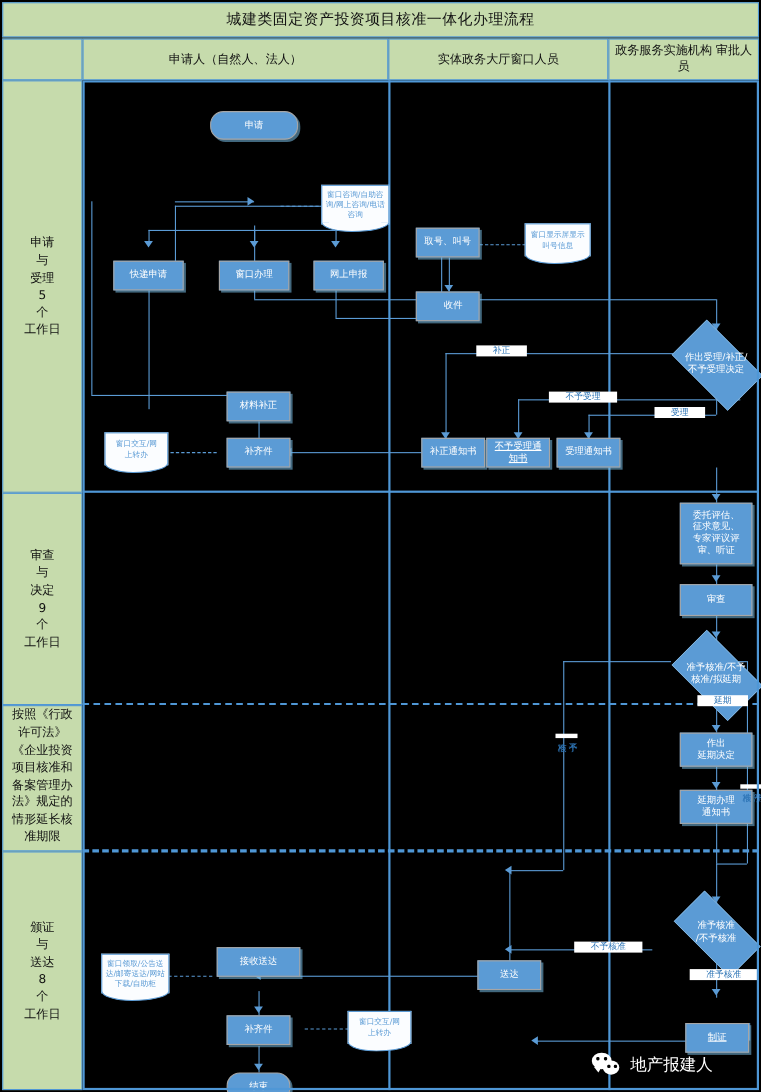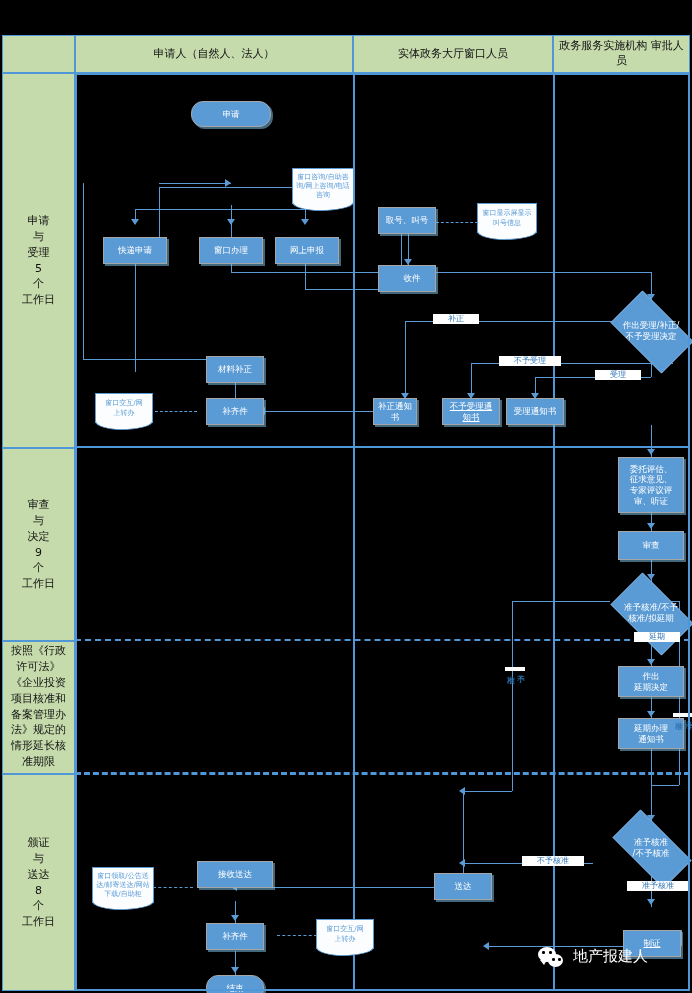--- a/index.html
+++ b/index.html
@@ -66,35 +66,36 @@
     border-right:6px solid #5b9bd5;}
   .arrow.right{border-top:4px solid transparent;border-bottom:4px solid transparent;
     border-left:6px solid #5b9bd5;}
   .elbl{position:absolute;background:#ffffff;color:#2e75b6;font-size:8px;
     padding:0 15px;line-height:1.25;white-space:nowrap;}
   .elbl.vert{writing-mode:vertical-rl;text-orientation:upright;padding:2px 0;
     white-space:pre-line;}
 
   
   .wm{position:absolute;left:538px;top:947px;width:152px;height:42px;
-    display:flex;align-items:flex-start;gap:7px;color:#ffffff;font-size:15px;}
+    display:flex;align-items:center;gap:7px;color:#ffffff;font-size:15px;}
   .wm-badge{position:relative;width:28px;height:22px;flex:0 0 auto;}
   .wm-b1,.wm-b2{position:absolute;border-radius:50%;background:#fff;}
   .wm-b1{left:0;top:0;width:18px;height:15px;}
   .wm-b2{left:10px;top:7px;width:15px;height:13px;}
   .wm-b1:after{content:"";position:absolute;left:2px;bottom:-3px;
     border-left:4px solid transparent;border-right:3px solid transparent;
     border-top:5px solid #fff;}
   .wm-d{position:absolute;width:2.5px;height:2.5px;border-radius:50%;background:#000;}
 </style>
 </head>
 <body>
 
 <div id="page">
 
+  <div class="hdr-title">城建类固定资产投资项目核准一体化办理流程</div>
   <div class="hdr-cell hdr-blank"></div>
   <div class="hdr-cell hdr-c1">申请人（自然人、法人）</div>
   <div class="hdr-cell hdr-c3">政务服务实施机构
 审批人员</div>
   <div class="hdr-cell hdr-c2">实体政务大厅窗口人员</div>
 
   <div class="phase" style="top:73px;height:375px;">申请
 与
 受理
 5
@@ -230,35 +231,35 @@
     <div class="ln lnv" style="left:160px;top:878px;height:24px;"></div>
     <div class="arrow down" style="left:156px;top:894px;"></div>
 
     <div class="ln dash-h" style="left:78px;top:814px;width:40px;"></div>
     <div class="ln dash-h" style="left:202px;top:862px;width:40px;"></div>
 
     <div class="node term" style="left:116px;top:28px;width:80px;height:26px;">申请</div>
 
     <div class="node" style="left:28px;top:164px;width:64px;height:27px;">快递申请</div>
     <div class="node" style="left:124px;top:164px;width:64px;height:27px;">窗口办理</div>
-    <div class="node" style="left:200px;top:164px;width:64px;height:27px;">网上申报</div>
+    <div class="node" style="left:210px;top:164px;width:64px;height:27px;">网上申报</div>
 
     <div class="node" style="left:303px;top:134px;width:58px;height:27px;">取号、叫号</div>
     <div class="node" style="left:303px;top:192px;width:58px;height:27px;padding-left:12px;">收件</div>
 
     <div class="node diamond" style="left:526px;top:227px;width:100px;height:62px;">
       <div class="dshape"></div>
       <div class="dtext">作出受理/补正/
 不予受理决定</div>
     </div>
 
     <div class="node" style="left:131px;top:283px;width:58px;height:27px;">材料补正</div>
     <div class="node" style="left:131px;top:325px;width:58px;height:27px;">补齐件</div>
 
-    <div class="node" style="left:298px;top:325px;width:44px;height:27px;">补正通知书</div>
+    <div class="node" style="left:308px;top:325px;width:58px;height:27px;">补正通知书</div>
     <div class="node" style="left:367px;top:325px;width:58px;height:27px;text-decoration:underline;">不予受理通
 知书</div>
     <div class="node" style="left:431px;top:325px;width:58px;height:27px;">受理通知书</div>
 
     <div class="node" style="left:543px;top:384px;width:66px;height:56px;">委托评估、
 征求意见、
 专家评议评
 审、听证</div>
     <div class="node" style="left:543px;top:458px;width:66px;height:29px;">审查</div>
 

